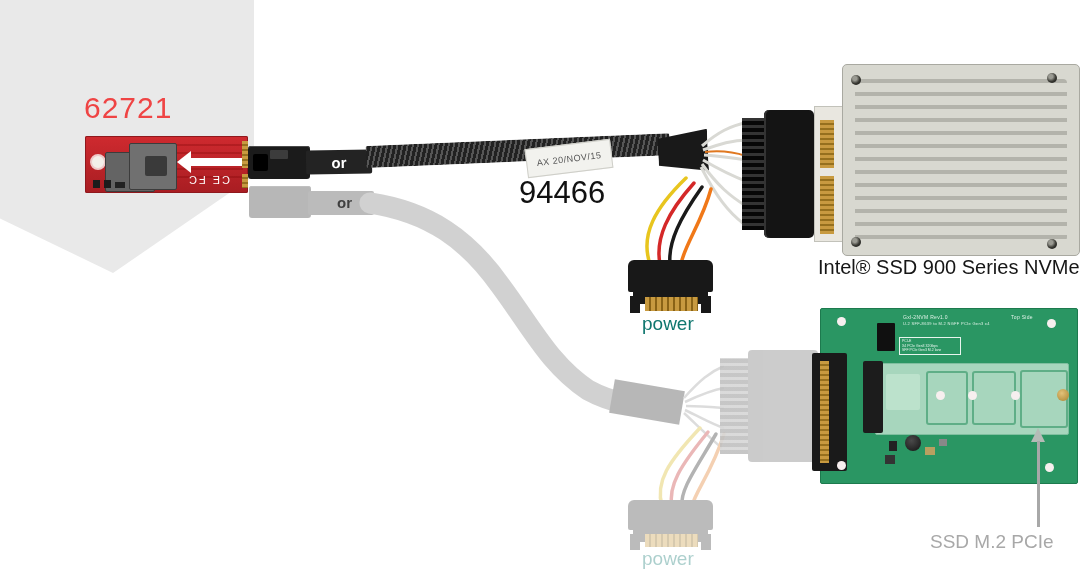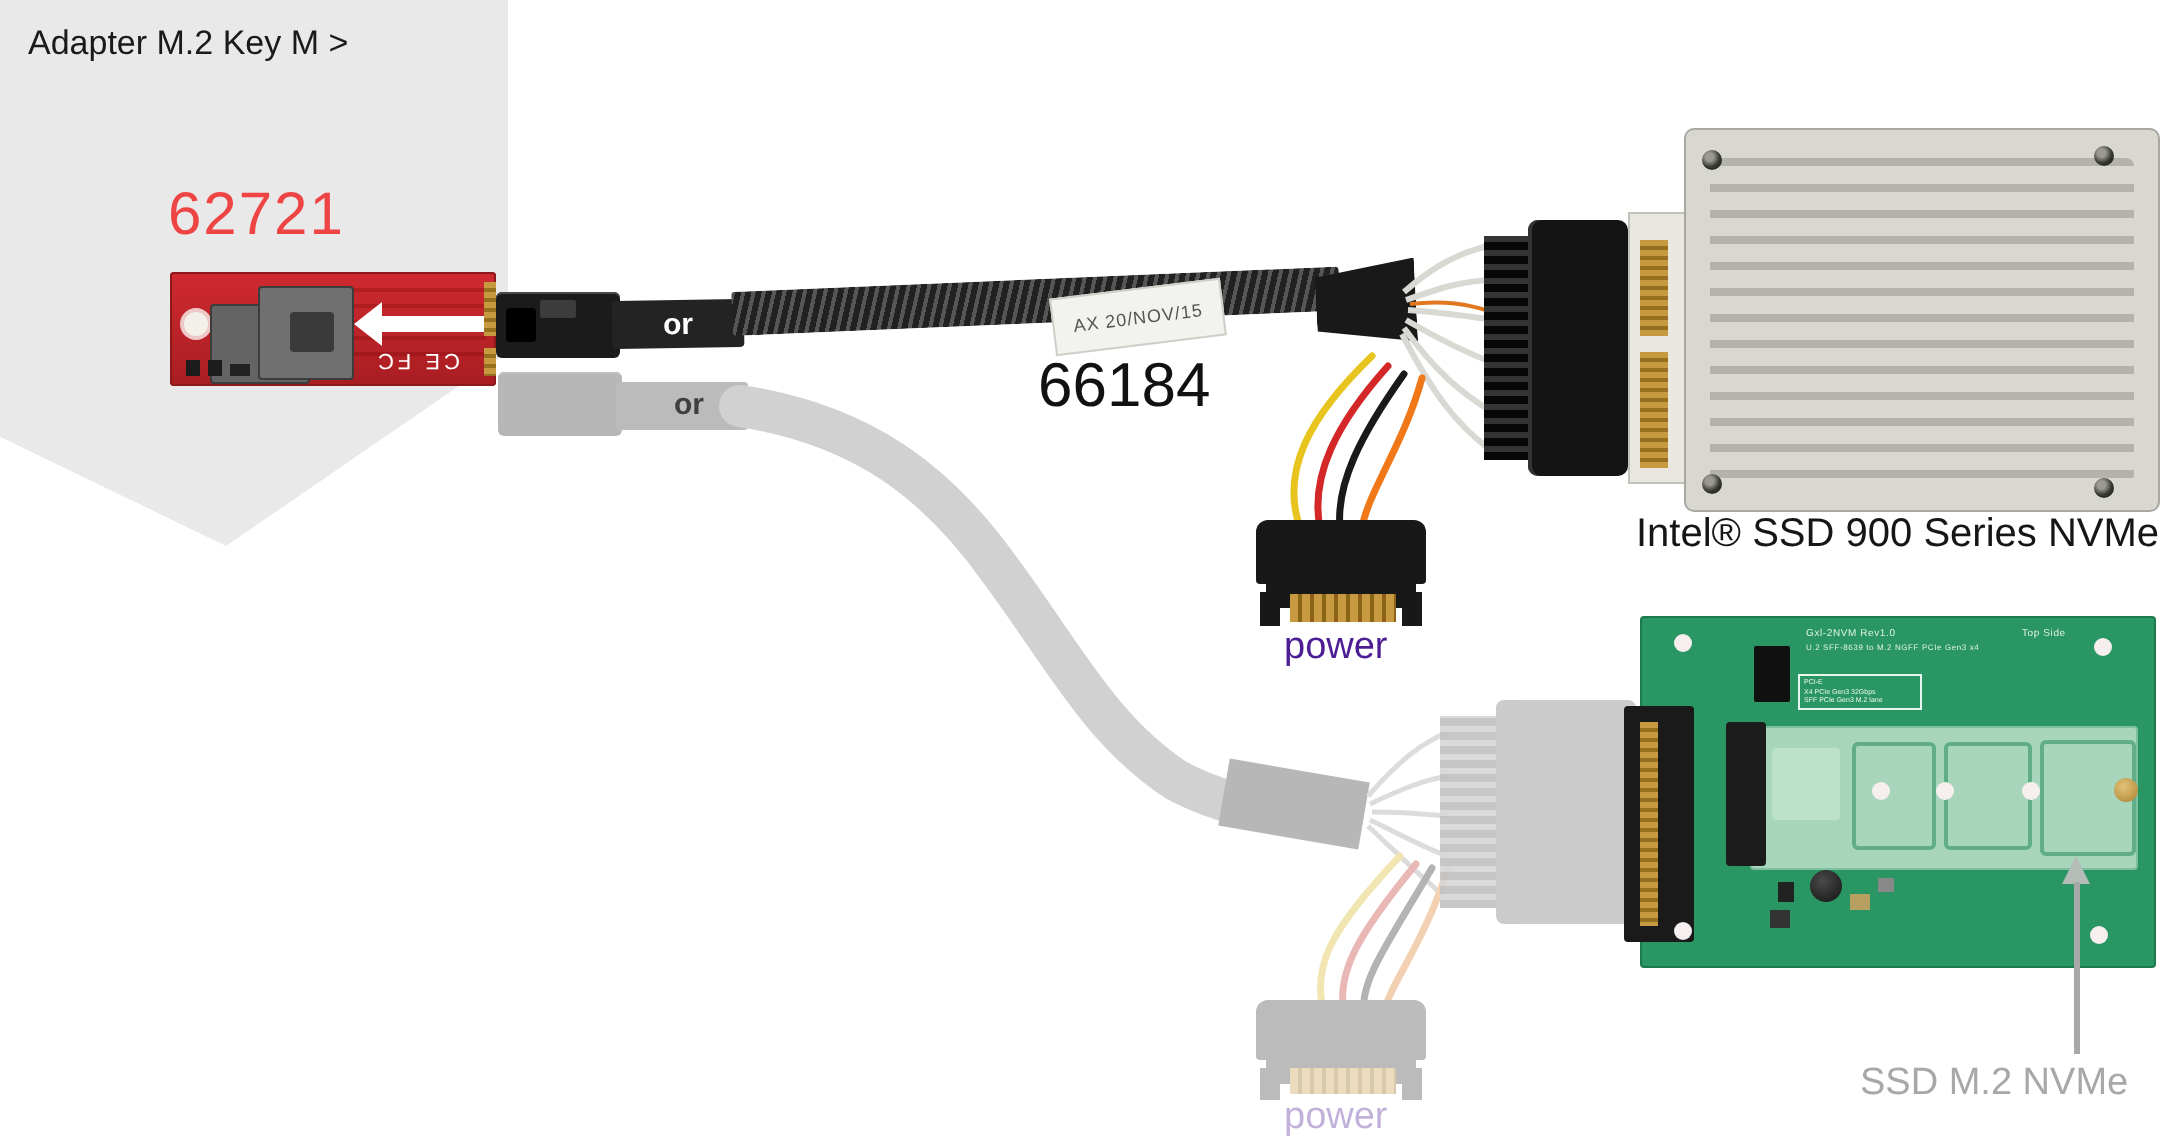--- a/index.html
+++ b/index.html
@@ -32,21 +32,21 @@
   .braid{background:#2c2c2c;border-radius:2px;
          background-image:repeating-linear-gradient(105deg,rgba(255,255,255,.20) 0 2px,rgba(0,0,0,.25) 2px 5px);}
   .cable-label{background:#f2f2ee;border:1px solid #cfcfc9;display:flex;align-items:center;justify-content:center;
                font-size:9px;color:#555;letter-spacing:.5px;}
   .boot{background:#191919;}
   .u2conn{background:#141414;border-radius:5px;box-shadow:inset 2px 0 0 #333;}
   .u2ribs{background:repeating-linear-gradient(0deg,#070707 0 4px,#343434 4px 7px);}
   .sku84819{font-size:31px;color:#111;}
   
   .sata{background:#181818;}
-  .power-lbl{font-size:19px;color:#4c1d95;}
+  .power-lbl{font-size:19px;color:#0f766e;}
   
   .ssd-body{background:#d8d8d0;border:1px solid #a9a9a1;border-radius:5px;}
   .ssd-ribs{background:repeating-linear-gradient(180deg,#b3b3ab 0 4px,transparent 4px 13px);border-radius:4px;}
   .screw{border-radius:50%;background:radial-gradient(circle at 38% 35%,#9a9a92 0 2px,#3a3a34 55%,#101010 100%);}
   .ssd-caption{font-size:20px;color:#161616;}
   
   .faded{left:0;top:0;width:1080px;height:573px;opacity:.34;}
   
   .board{left:820px;top:308px;width:256px;height:174px;background:#2a9663;
          border:1px solid #1d7a4e;border-radius:2px;}
@@ -59,21 +59,20 @@
   .m2-caption{font-size:19px;color:#a8a8a8;}
   .arrow-up-shaft{background:#a8a8a8;}
 </style>
 </head>
 <body>
 
 <div id="stage">
 
   <div class="abs banner"></div>
   <div class="abs banner-title txt">
-    <div>Adapter M.2 Key M &gt;</div>
   </div>
   <div class="abs banner-sku txt">62721</div>
 
   <div class="abs faded">
     <div class="abs conn-sff" style="left:249px;top:186px;width:62px;height:32px;background:#2e2e2e;"></div>
     <div class="abs sleeve" style="left:308px;top:191px;width:66px;height:24px;background:#3c3c3c;"></div>
     <svg class="abs" width="1080" height="573" style="left:0;top:0;">
       <path d="M 370 203 C 430 212, 468 240, 500 285 C 532 328, 550 365, 588 390 C 612 403, 640 408, 668 408" fill="none" stroke="#7a7a7a" stroke-width="21" stroke-linecap="round"></path>
       <path d="M 612 396 L 682 408" fill="none" stroke="#2e2e2e" stroke-width="34" stroke-linecap="butt"></path>
       <g stroke="#9a9a9a" stroke-width="2.5" fill="none">
@@ -164,21 +163,21 @@
   <div class="abs u2ribs" style="left:742px;top:118px;width:26px;height:112px;"></div>
   <div class="abs u2conn" style="left:764px;top:110px;width:50px;height:128px;"></div>
 
   <div class="abs sata" style="left:628px;top:260px;width:85px;height:32px;border-radius:6px 6px 2px 2px;"></div>
   <div class="abs sata" style="left:633px;top:290px;width:75px;height:14px;"></div>
   <div class="abs sata" style="left:630px;top:296px;width:10px;height:17px;"></div>
   <div class="abs sata" style="left:701px;top:296px;width:10px;height:17px;"></div>
   <div class="abs goldh" style="left:645px;top:297px;width:53px;height:14px;"></div>
   <div class="abs power-lbl txt" style="left:642px;top:313px;">power</div>
 
-  <div class="abs sku84819 txt" style="left:519px;top:175px;">66184</div>
+  <div class="abs sku84819 txt" style="left:519px;top:175px;">94466</div>
 
   <div class="abs or-gray txt" style="left:337px;top:194px;">or</div>
 
   <div class="abs board">
     <div class="abs" style="left:-9px;top:44px;width:35px;height:118px;background:#1a1a1a;border-radius:2px;"></div>
     <div class="abs gold" style="left:-1px;top:52px;width:9px;height:102px;"></div>
     <div class="abs bhole" style="left:16px;top:8px;width:9px;height:9px;"></div>
     <div class="abs bhole" style="left:226px;top:10px;width:9px;height:9px;"></div>
     <div class="abs bhole" style="left:16px;top:152px;width:9px;height:9px;"></div>
     <div class="abs bhole" style="left:224px;top:154px;width:9px;height:9px;"></div>
@@ -204,15 +203,15 @@
     <div class="abs" style="left:42px;top:52px;width:20px;height:72px;background:#1c1c1c;border-radius:2px;"></div>
     <div class="abs" style="left:84px;top:126px;width:16px;height:16px;border-radius:50%;background:radial-gradient(circle at 40% 35%,#4a4a4a,#121212);"></div>
     <div class="abs" style="left:68px;top:132px;width:8px;height:10px;background:#222;"></div>
     <div class="abs" style="left:104px;top:138px;width:10px;height:8px;background:#b8a060;"></div>
     <div class="abs" style="left:64px;top:146px;width:10px;height:9px;background:#333;"></div>
     <div class="abs" style="left:118px;top:130px;width:8px;height:7px;background:#888;"></div>
   </div>
 
   <div class="abs" style="left:1031px;top:428px;width:0;height:0;border-left:7px solid transparent;border-right:7px solid transparent;border-bottom:14px solid #b5bcb7;"></div>
   <div class="abs arrow-up-shaft" style="left:1037px;top:441px;width:3px;height:86px;"></div>
-  <div class="abs m2-caption txt" style="left:930px;top:531px;">SSD M.2 NVMe</div>
+  <div class="abs m2-caption txt" style="left:930px;top:531px;">SSD M.2 PCIe</div>
 
 </div>
 
 </body></html>

